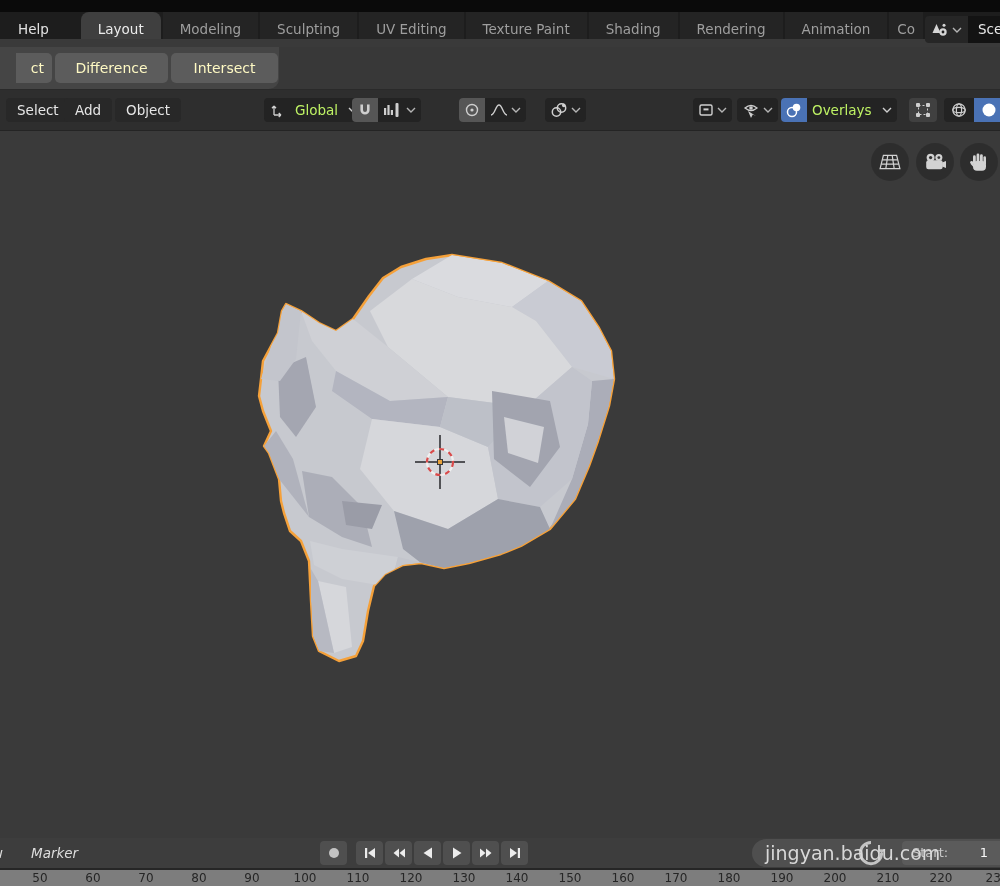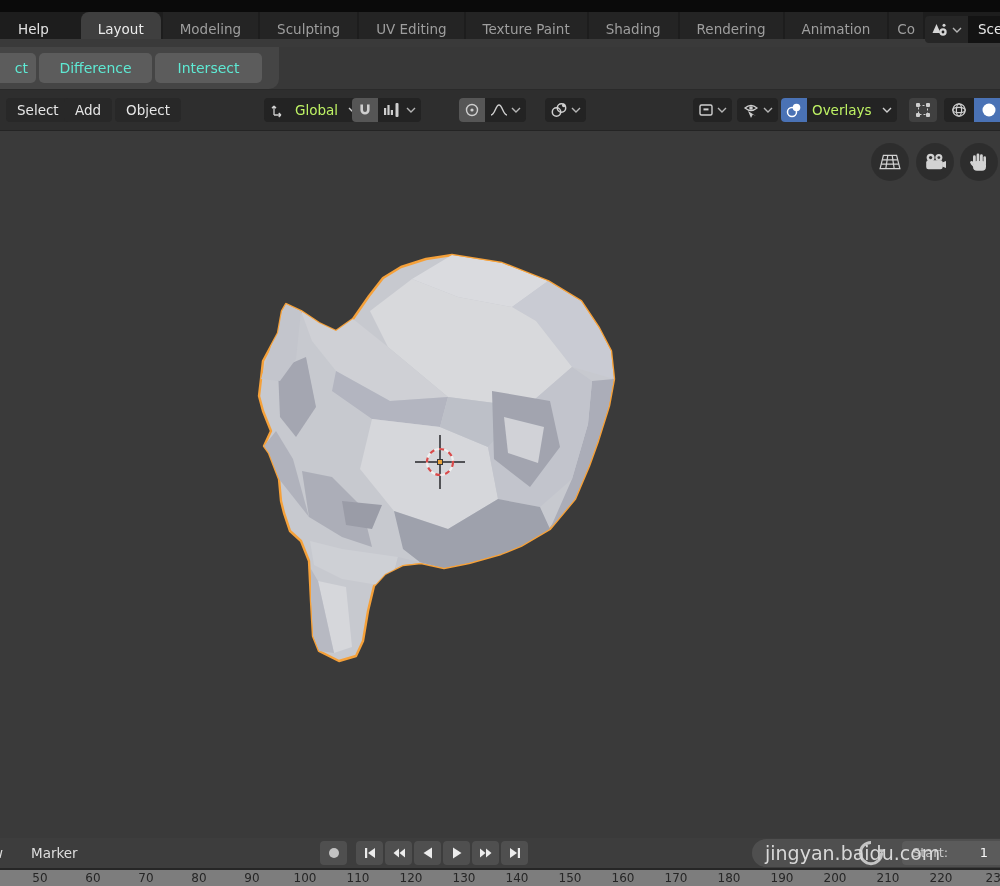--- a/index.html
+++ b/index.html
@@ -18,21 +18,21 @@
   .tab{background:#242424;color:#9e9e9e;font-size:13.5px;line-height:35px;padding:0 17px;margin-right:2px;white-space:nowrap;}
   .tab.active{background:#3f3f3f;color:#ececec;border-radius:8px 8px 0 0;}
   .tab.clipped{max-width:34px;overflow:hidden;padding:0 8px;}
   .scene-select{margin-left:auto;display:flex;align-items:center;height:35px;}
   .scene-icon-btn{background:#262626;border-radius:4px 0 0 4px;height:27px;display:flex;align-items:center;padding:0 6px;color:#d5d5d5;gap:3px;}
   .scene-field{background:#131313;height:27px;color:#e8e8e8;font-size:13.5px;line-height:27px;padding:0 10px;min-width:52px;}
   .chev{color:#b5b5b5;}
   
   .row2{position:absolute;left:0;top:47px;width:1000px;height:42px;background:#383838;border-bottom:1px solid #2a2a2a;}
   .row2 .panel{position:absolute;left:0;top:0;width:279px;height:42px;background:#454545;border-radius:0 0 10px 0;}
-  .segbtn{position:absolute;top:6px;height:30px;background:#5c5c5c;border:none;color:#5eead4;font-size:14px;font-family:inherit;border-radius:5px;}
+  .segbtn{position:absolute;top:6px;height:30px;background:#5c5c5c;border:none;color:#fef9c3;font-size:14px;font-family:inherit;border-radius:5px;margin-left:16px;}
   .segbtn.b0{left:0;width:36px;border-radius:0 5px 5px 0;text-align:right;padding-right:8px;}
   .segbtn.b1{left:39px;width:113px;}
   .segbtn.b2{left:155px;width:107px;}
   
   .vpheader{position:absolute;left:0;top:90px;width:1000px;height:40px;background:#2e2e2e;border-bottom:1px solid #242424;}
   .vpmenu{position:absolute;top:8px;height:24px;line-height:24px;background:#282828;border-radius:4px;color:#e6e6e6;font-size:13.5px;padding:0 11px;}
   .grp{position:absolute;top:8px;height:24px;display:flex;align-items:center;background:#232323;border-radius:4px;overflow:hidden;}
   .seg{display:flex;align-items:center;height:24px;padding:0 5px;color:#cfcfcf;gap:3px;}
   .seg.lit{background:#565656;}
   .grp .lbl{color:#bef264;font-size:13.5px;padding:0 5px;}
@@ -40,21 +40,21 @@
   .sq-btn{position:absolute;top:8px;height:24px;display:flex;align-items:center;justify-content:center;border-radius:4px;color:#cfcfcf;}
   
   .viewport{position:absolute;left:0;top:131px;width:1000px;height:707px;background:#3a3a3a;overflow:hidden;}
   .navbtn{position:absolute;width:38px;height:38px;border-radius:50%;background:rgba(22,22,22,0.35);display:flex;align-items:center;justify-content:center;color:#d2d2d2;}
   .mesh{position:absolute;left:250px;top:118px;}
   .cursor3d{position:absolute;left:410px;top:301px;}
   
   .tlheader{position:absolute;left:0;top:838px;width:1000px;height:30px;background:#3d3d3d;}
   .clip-view{position:absolute;left:0;top:0;width:13px;height:30px;overflow:hidden;}
   .clip-view span{display:inline-block;margin-left:-29px;color:#dedede;font-size:13.5px;line-height:30px;}
-  .marker-menu{position:absolute;left:31px;top:0;color:#dedede;font-size:13.5px;line-height:30px;}
+  .marker-menu{position:absolute;left:31px;top:0;color:#dedede;font-size:13.5px;line-height:30px;font-style:italic;}
   .tlbtn{position:absolute;top:3px;width:27px;height:24px;background:#4f4f4f;border-radius:4px;display:flex;align-items:center;justify-content:center;color:#ececec;border:none;padding:0;}
   .rec{color:#c3c3c3;}
   .start-field{position:absolute;left:902px;top:3px;width:108px;height:24px;background:#4b4b4b;border-radius:4px;color:#c8c8c8;font-size:13px;line-height:24px;}
   .start-field .sf-label{padding-left:10px;}
   .start-field .sf-value{position:absolute;right:22px;color:#ffffff;}
   .watermark{position:absolute;left:752px;top:1px;width:312px;height:28px;background:rgba(200,200,200,0.13);border-radius:14px;color:#d8d8d8;font-size:19px;line-height:28px;padding-left:13px;box-sizing:border-box;pointer-events:none;}
   .wm-logo{position:absolute;left:104px;top:-1px;opacity:.85;}
   .ruler{position:absolute;left:0;top:868px;width:1000px;height:18px;background:#7d7d7d;border-top:2px solid #262626;box-sizing:border-box;}
   .ruler span{position:absolute;top:1px;transform:translateX(-50%);color:#262626;font-size:12px;}
 </style>

